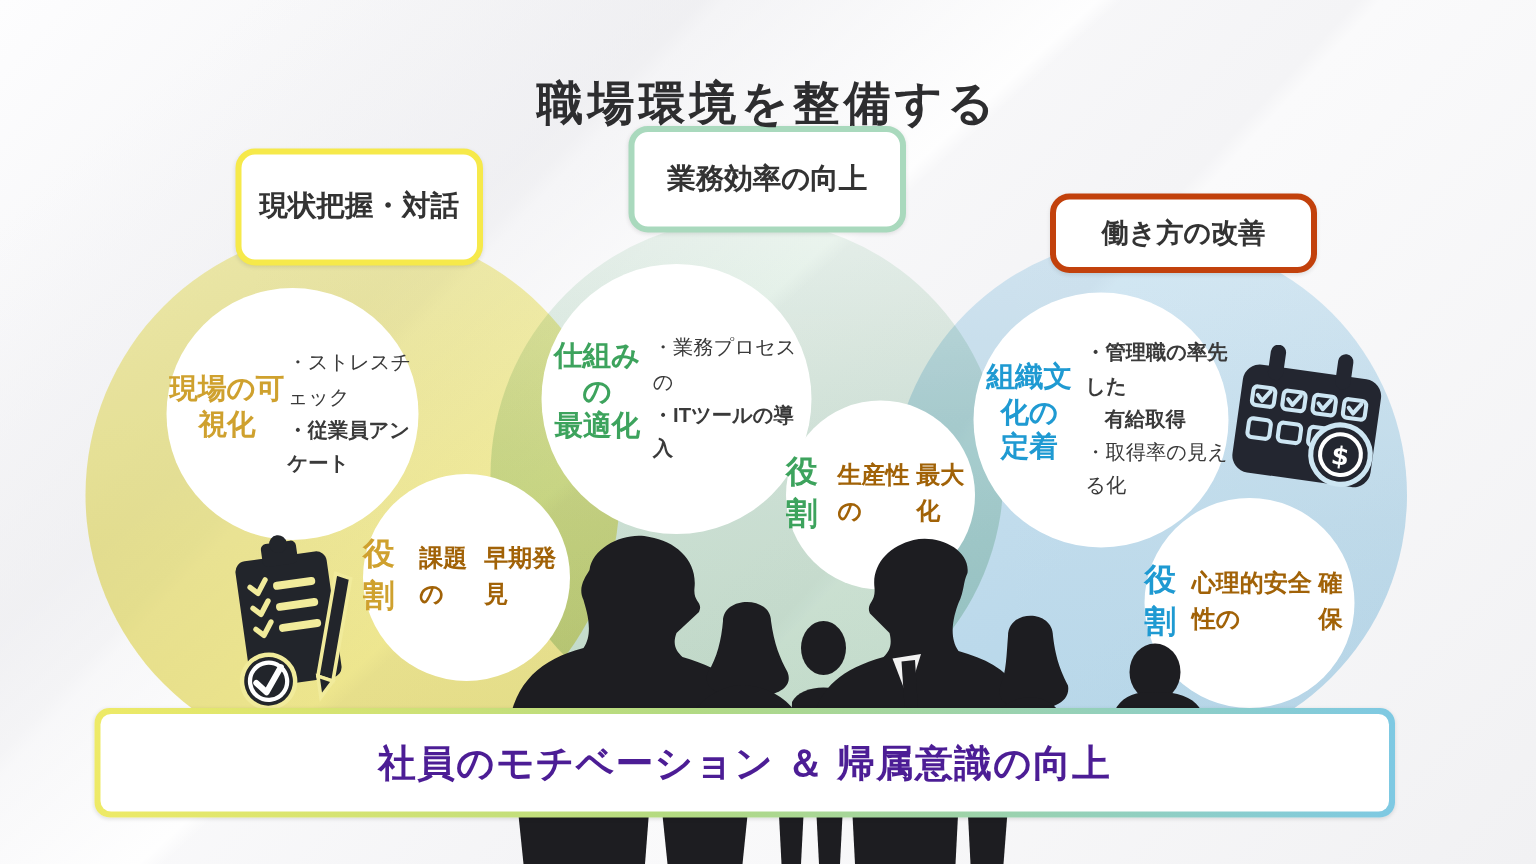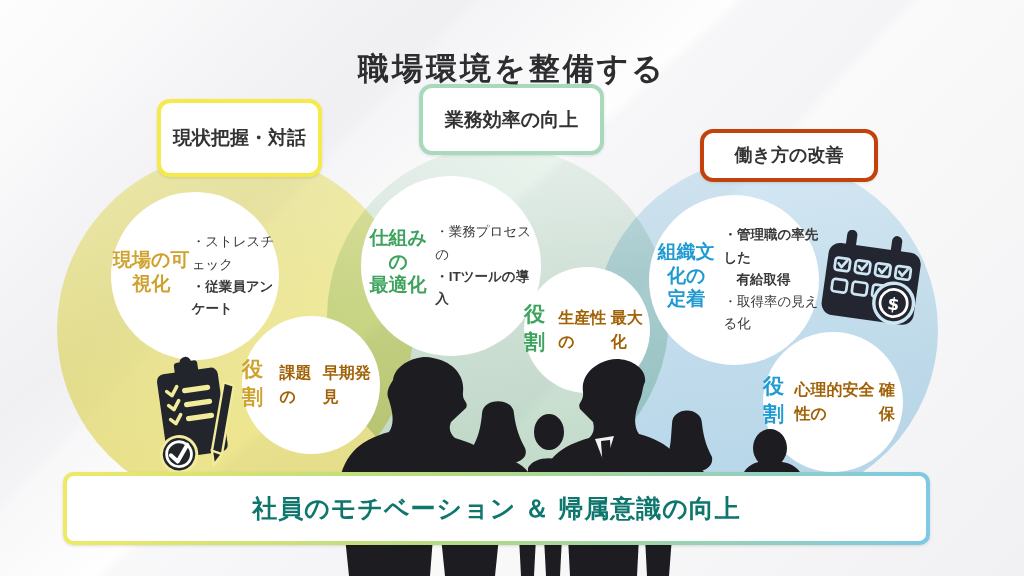--- a/index.html
+++ b/index.html
@@ -67,21 +67,21 @@
 
   .banner{
     position:absolute;left:63px;top:472px;width:867px;height:73px;z-index:6;
     background:linear-gradient(90deg,#eeea67 0%,#b3da82 45%,#7ec9e3 100%);
     border-radius:10px;padding:4px;box-sizing:border-box;
     box-shadow:0 1px 3px rgba(0,0,0,.12);
   }
   .banner-inner{
     width:100%;height:100%;background:#fff;border-radius:7px;
     display:flex;justify-content:center;align-items:center;
-    font-size:25px;font-weight:700;color:#0f766e;letter-spacing:1px;
+    font-size:25px;font-weight:700;color:#4c1d95;letter-spacing:1px;
   }
 </style>
 </head>
 <body>
 
 <div class="canvas">
   <div class="bg-fold"></div>
   <div class="bg-fold2"></div>
 
   <h1 class="title">職場環境を整備する</h1>

